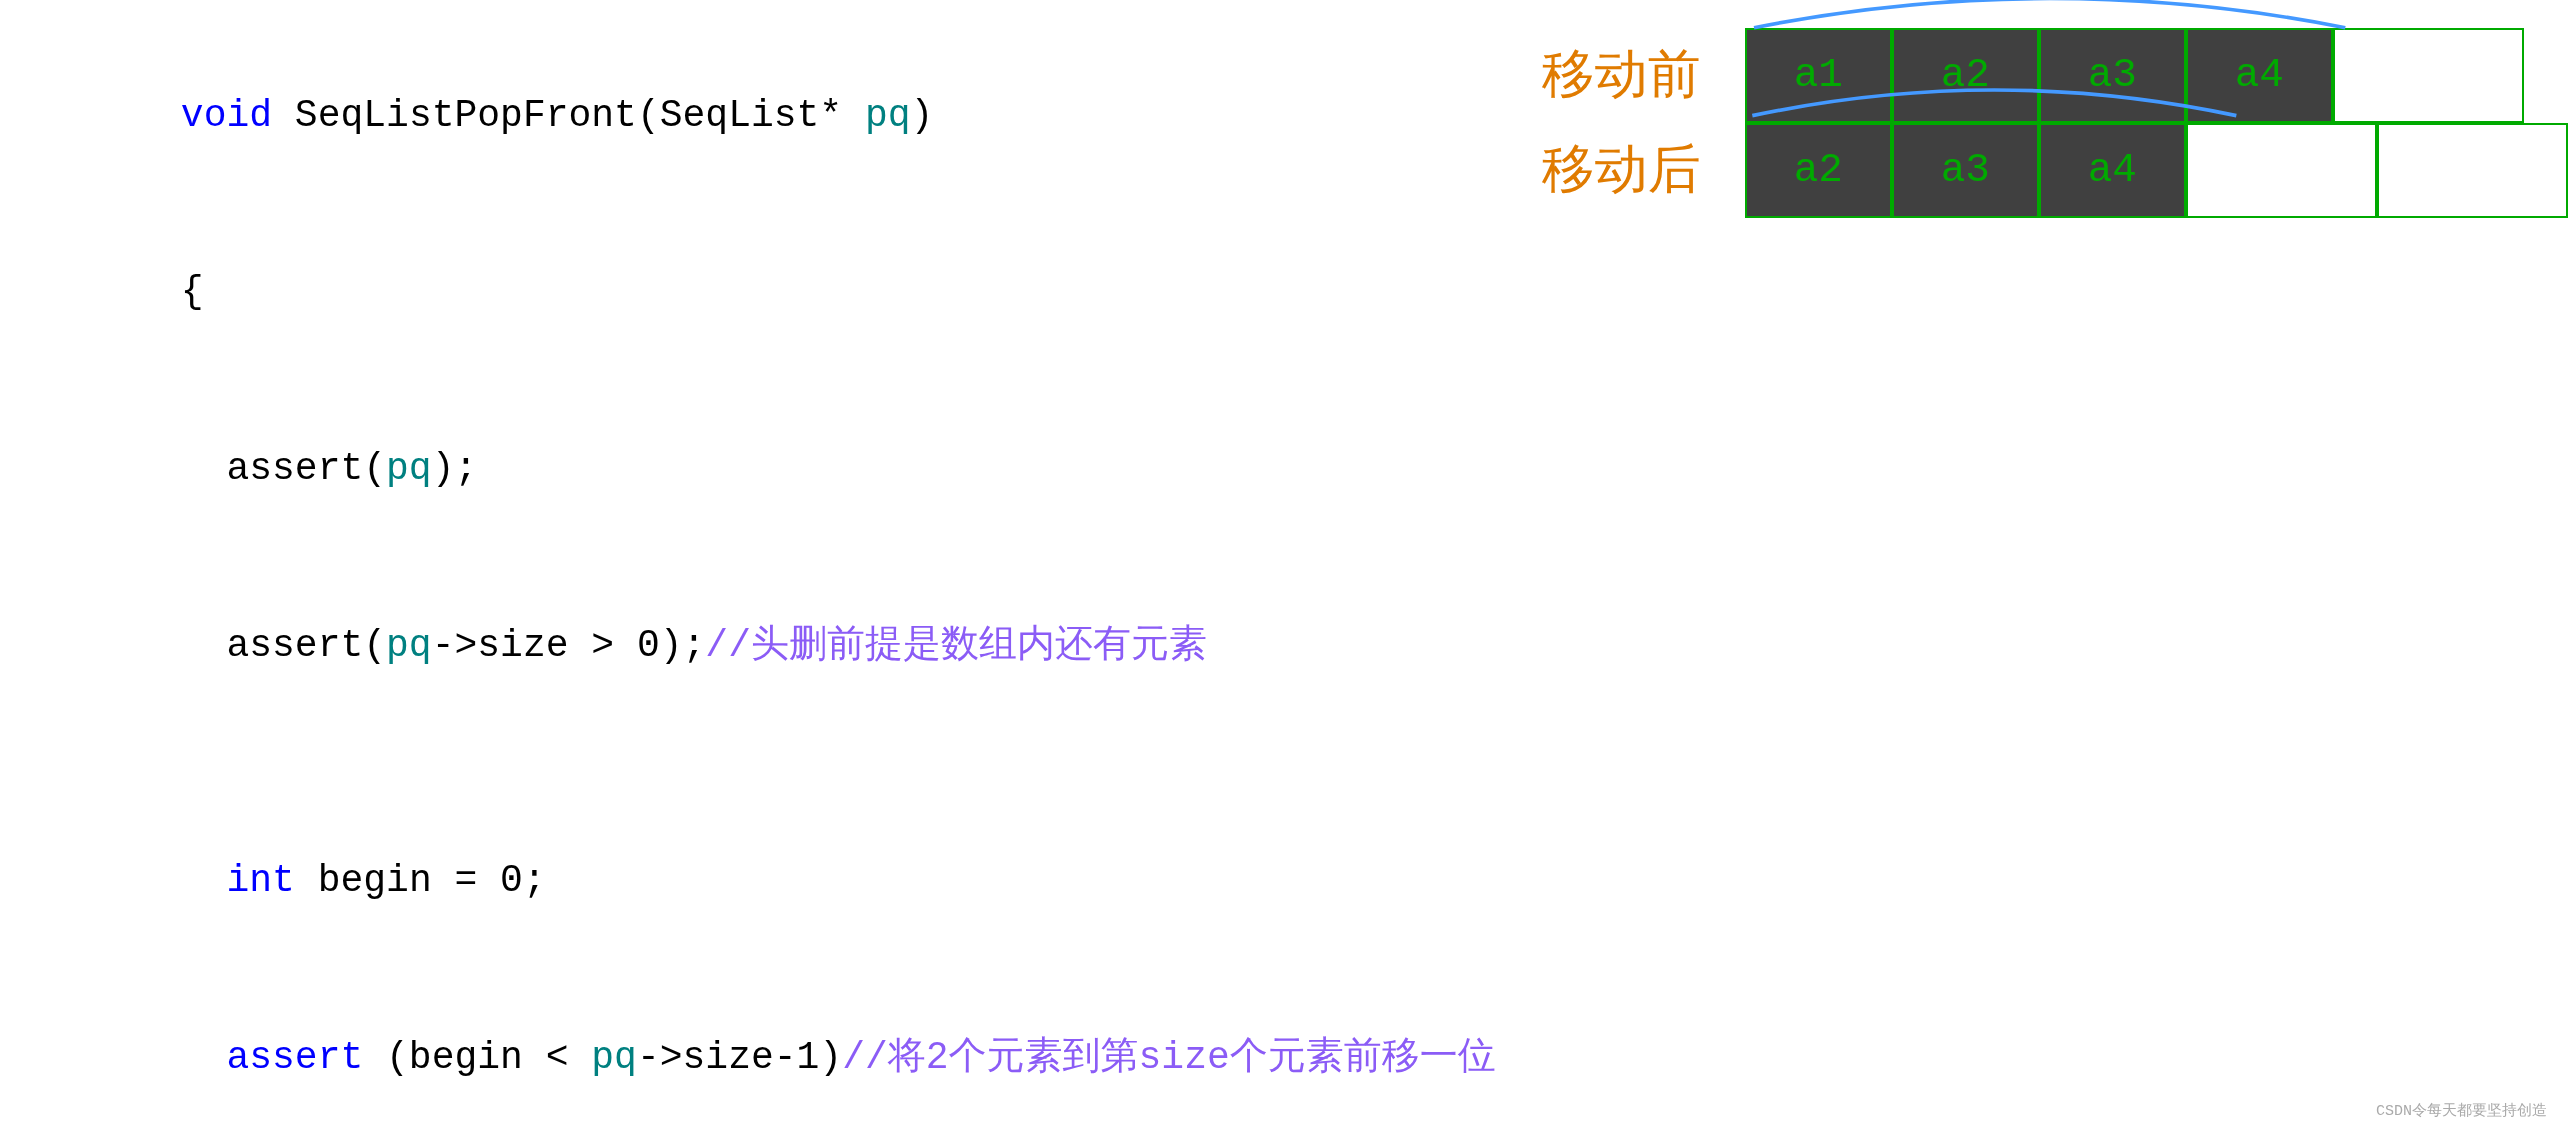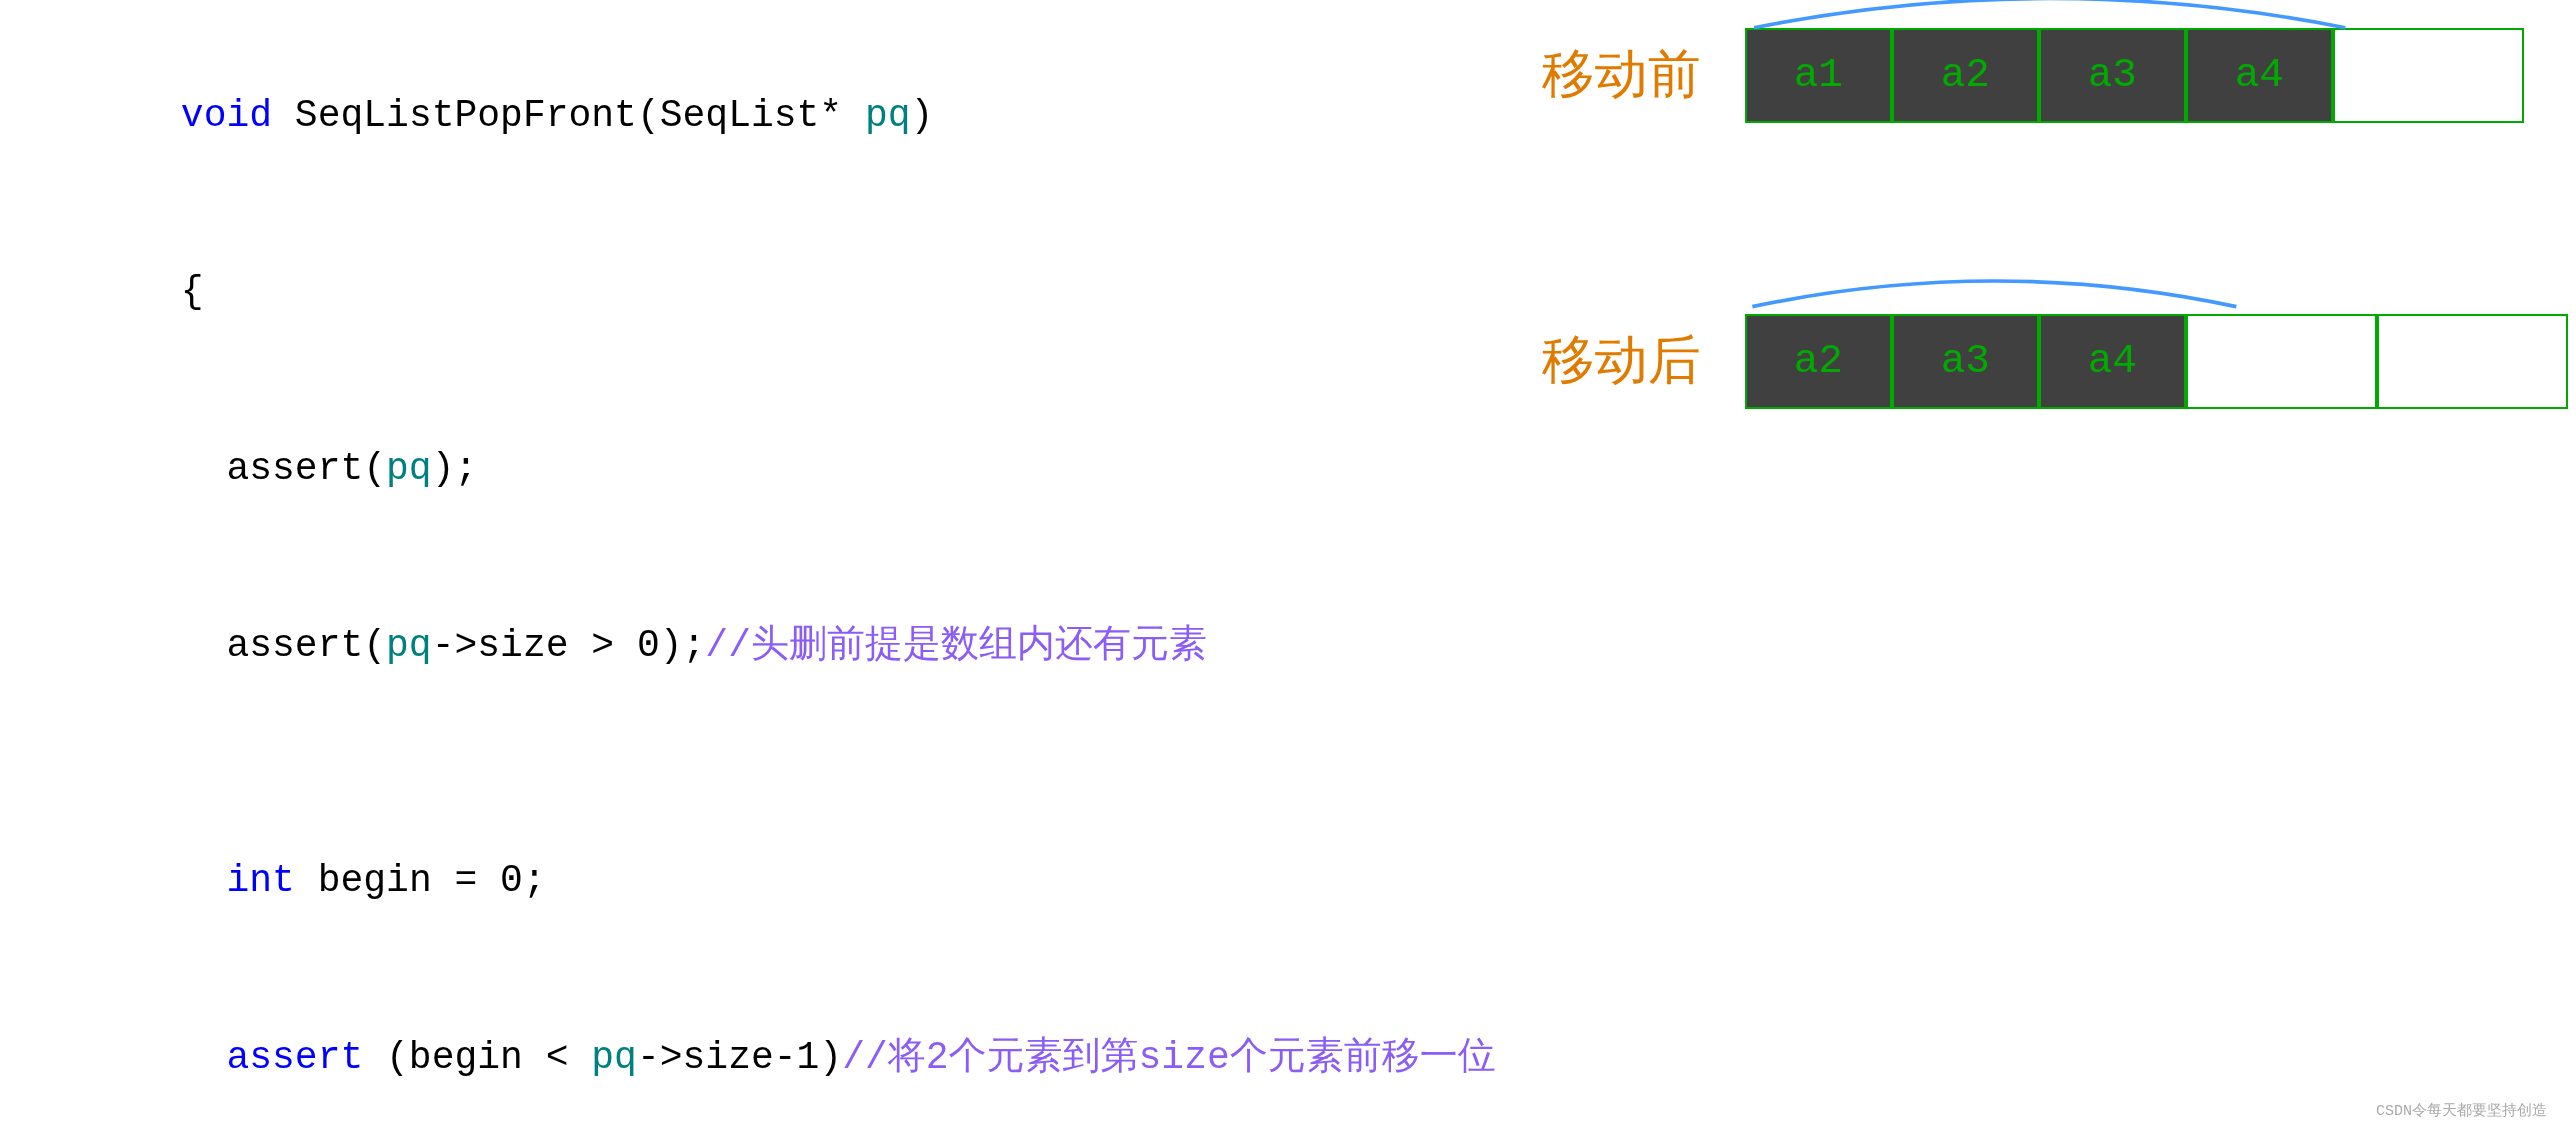--- a/index.html
+++ b/index.html
@@ -40,21 +40,20 @@
     .c-teal { color: #008080; }
 
     
     .diagram-section {
       width: 1101px;
       display: flex;
       flex-direction: column;
       align-items: flex-start;
       padding-top: 14.7px;
       padding-left: 44px;
-      gap: 191px;
     }
 
     .diagram-block {
       display: flex;
       flex-direction: row;
       align-items: center;
       gap: 44px;
     }
 
     .diagram-label {

